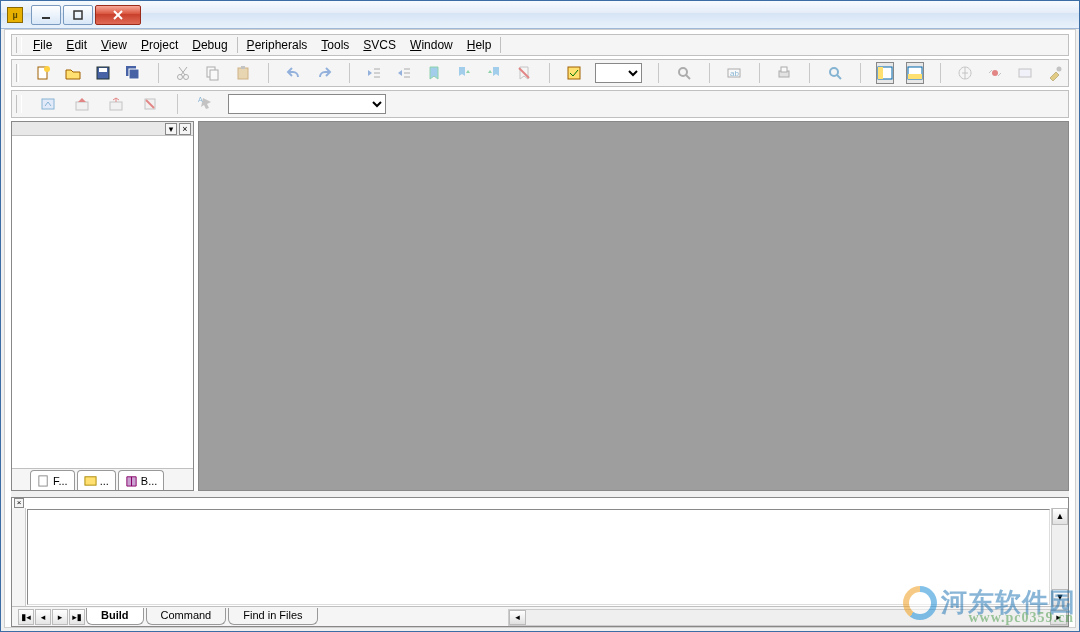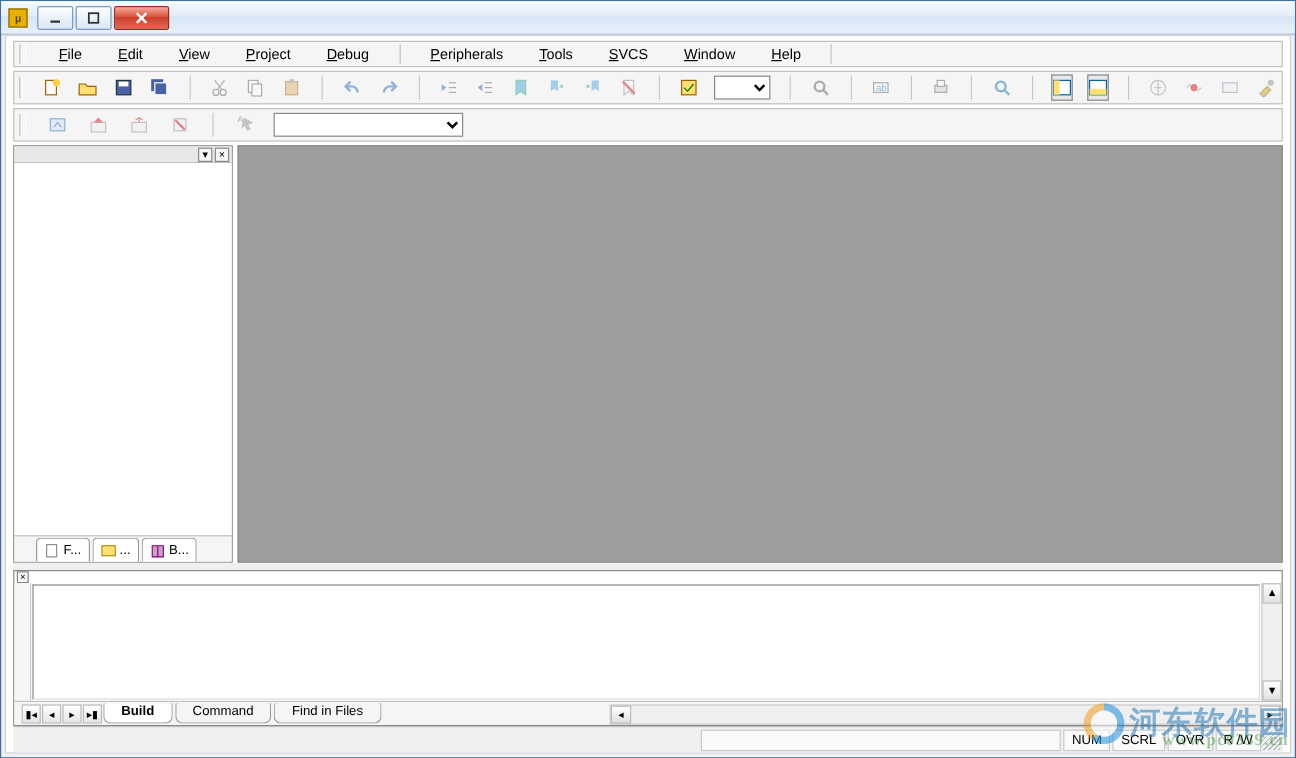--- a/index.html
+++ b/index.html
@@ -10,21 +10,21 @@
 
 
 .titlebar { height: 28px; background: linear-gradient(#f7fbff, #e4ecf7 45%, #d6e4f5 46%, #e9f2fb); border-bottom: 1px solid #a0b8d8; display: flex; align-items: center; padding: 0 2px 0 6px; }
 .titlebar .tb-icon { width: 16px; height: 16px; background: #e8b000; border: 1px solid #8a6a00; margin-right: 6px; font-size: 9px; line-height: 14px; text-align: center; color: #5a4a00; font-weight: bold; }
 .titlebar .tb-title { flex: 1; color: #000; }
 .titlebar .wbtn { width: 30px; height: 20px; margin-left: 2px; border: 1px solid #7a9ac0; background: linear-gradient(#fdfeff,#d9e7f7); border-radius: 2px; display: flex; align-items: center; justify-content: center; font-size: 10px; color: #333; }
 .titlebar .wbtn.close { width: 46px; background: linear-gradient(#f7a89a,#d9533c 45%,#c9402c 46%,#e06a56); border-color: #9a2a1a; color: #fff; font-weight: bold; }
 .client { flex: 1; display: flex; flex-direction: column; border: 1px solid #cfcfcf; margin: 0 3px 3px 3px; background: #fff; }
 
 
-.menubar { height: 22px; border: 1px solid #c0c0c0; margin: 4px 6px 0 6px; background: #f5f5f5; display: flex; align-items: center; padding: 0 4px; gap: 16px; }
+.menubar { height: 22px; border: 1px solid #c0c0c0; margin: 4px 6px 0 6px; background: #f5f5f5; display: flex; align-items: center; padding: 0 4px; gap: 0; }
 .menubar .grip { width: 6px; height: 16px; border-left: 1px solid #c0c0c0; border-right: 1px solid #fff; margin-right: 4px; }
 .menubar .mitem { padding: 2px 7px; cursor: default; }
 .menubar .mitem u { text-decoration: underline; }
 .menubar .sep { width:1px; background:#c0c0c0; height:16px; margin:0 2px; }
 
 
 .toolbar { height: 28px; border: 1px solid #c0c0c0; margin: 3px 6px 0 6px; background: #f5f5f5; display: flex; align-items: center; padding: 0 4px; gap: 12px; }
 .toolbar .grip { width: 6px; height: 18px; border-left: 1px solid #c0c0c0; border-right: 1px solid #fff; margin-right: 3px; }
 .toolbar .tbn { width: 22px; height: 22px; display: flex; align-items: center; justify-content: center; margin: 0 0px; border: 1px solid transparent; position: relative; }
 .toolbar .tbn.disabled { opacity: 0.45; }
@@ -448,29 +448,20 @@
             <span class="otab">Command</span>
             <span class="otab">Find in Files</span>
           <div class="hscroll">
             <div class="ar">◂</div>
             <div class="ar">▸</div>
           </div>
         </div>
       </div>
     </div>
 
-    <div class="statusbar">
-      <div class="spacer"></div>
-      <div class="sfield" style="width:300px"></div>
-      <div class="sfield">NUM</div>
-      <div class="sfield">SCRL</div>
-      <div class="sfield">OVR</div>
-      <div class="sfield">R /W</div>
-      <div class="grip-corner"></div>
-    </div>
 
   </div>
 </div>
 
 <div class="watermark">
   <span class="wmlogo"></span>
   <span>河东软件园</span>
   <span class="wmurl">www.pc0359.cn</span>
 </div>
 

